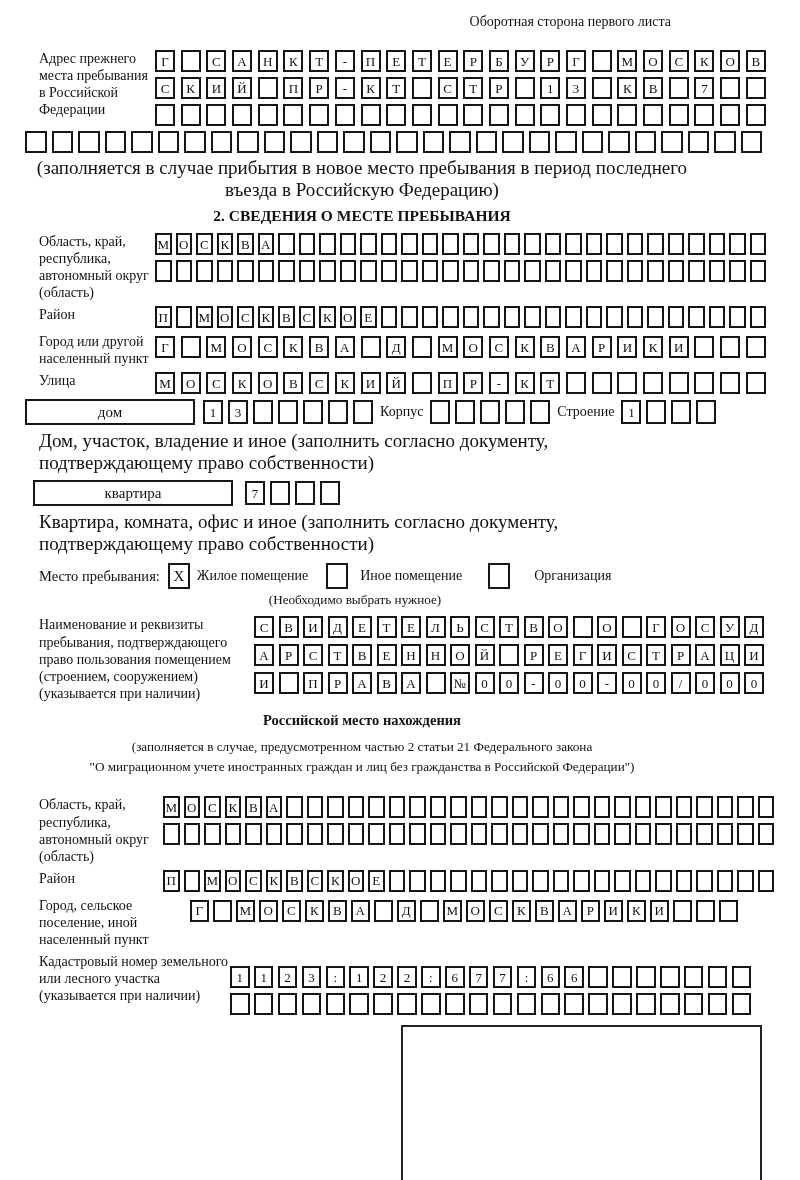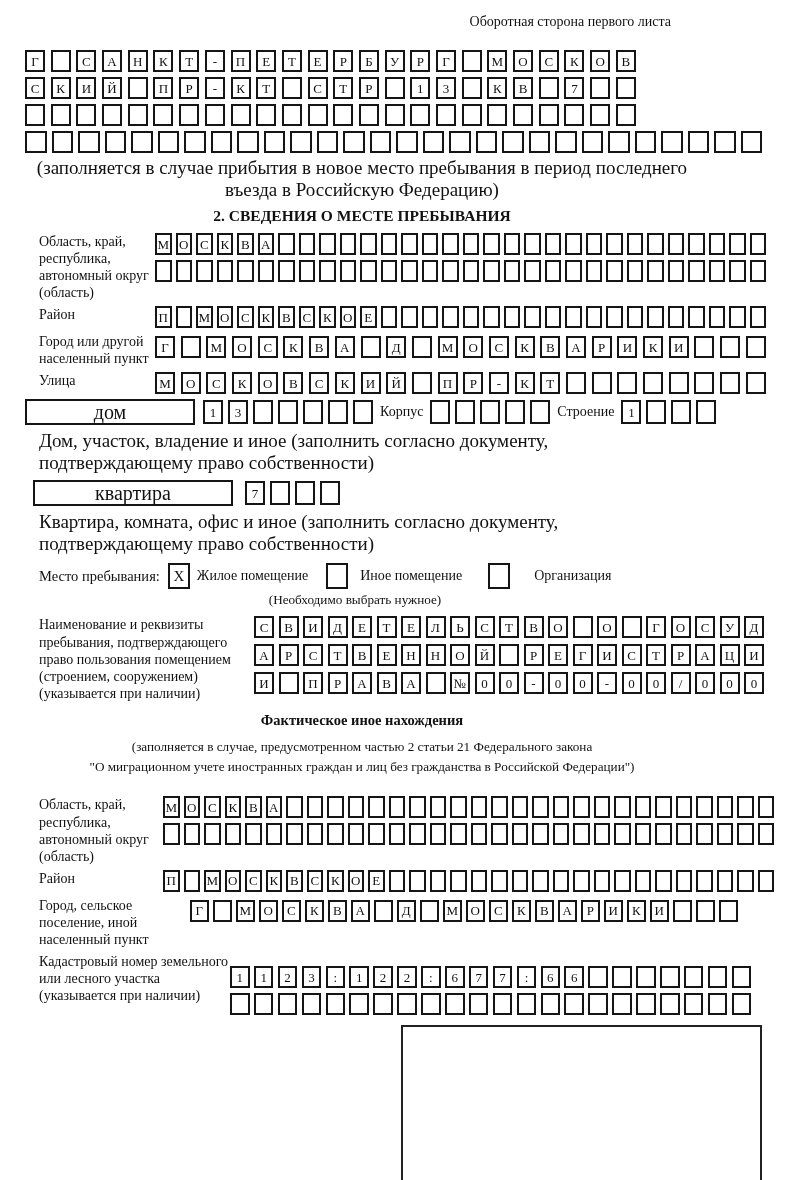--- a/index.html
+++ b/index.html
@@ -34,21 +34,21 @@
   .c7, .c5, .c4 { gap:5px; } .c7 .cell, .c5 .cell, .c4 .cell { width:20px; height:24px; }
 
   .note { font-size:19px; text-align:center; margin:3px 0 6px 0; }
   .sec-title { font-size:15.5px; font-weight:bold; text-align:center; margin:4px 0 8px 0; }
   .sub-title { font-size:14.5px; font-weight:bold; text-align:center; margin:10px 0 8px 0; }
   .sub-note { font-size:13.2px; text-align:center; line-height:1.5; margin-bottom:20px; }
 
   .inline-row { display:flex; align-items:center; margin-bottom:5px; }
   .typed-box {
     border:2px solid #151515; height:26px; display:flex;
-    align-items:center; justify-content:center; font-size:20px; flex:none;
+    align-items:center; justify-content:center; font-size:15px; flex:none;
   }
   .house-box { width:170px; margin-right:8px; }
   .apt-box { width:200px; margin-left:8px; margin-right:12px; }
   .small-label { font-size:14px; margin:0 7px; }
   .stay-row { display:flex; align-items:center; margin:8px 0 2px 0; }
   .stay-label { font-size:14.5px; padding-left:14px; }
   .checkbox {
     width:22px; height:26px; border:2px solid #151515; flex:none;
     display:flex; align-items:center; justify-content:center; font-size:15px;
   }
@@ -67,20 +67,21 @@
   }
 </style>
 </head>
 <body>
 
 <div class="page">
 
   <div class="corner">Оборотная сторона первого листа</div>
 
   <div class="frow">
+    <div class="flabel w130">Адрес прежнего места пребывания в Российской Федерации</div>
     <div class="gridcol">
       <div class="cells c24">
           <div class="cell">Г</div>
           <div class="cell"></div>
           <div class="cell">С</div>
           <div class="cell">А</div>
           <div class="cell">Н</div>
           <div class="cell">К</div>
           <div class="cell">Т</div>
           <div class="cell">-</div>
@@ -474,21 +475,21 @@
           <div class="cell">0</div>
           <div class="cell">0</div>
           <div class="cell">/</div>
           <div class="cell">0</div>
           <div class="cell">0</div>
           <div class="cell">0</div>
         </div>
     </div>
   </div>
 
-  <div class="sub-title">Фактическое иное нахождения</div>
+  <div class="sub-title">Российской место нахождения</div>
   <div class="sub-note">
     <span>(заполняется в случае, предусмотренном частью 2 статьи 21 Федерального закона</span><br>
     <span>"О миграционном учете иностранных граждан и лиц без гражданства в Российской Федерации")</span>
   </div>
 
   <div class="frow">
     <div class="flabel w140">Область, край, республика, автономный округ (область)</div>
     <div class="gridcol">
       <div class="cells c30">
           <div class="cell">М</div>

